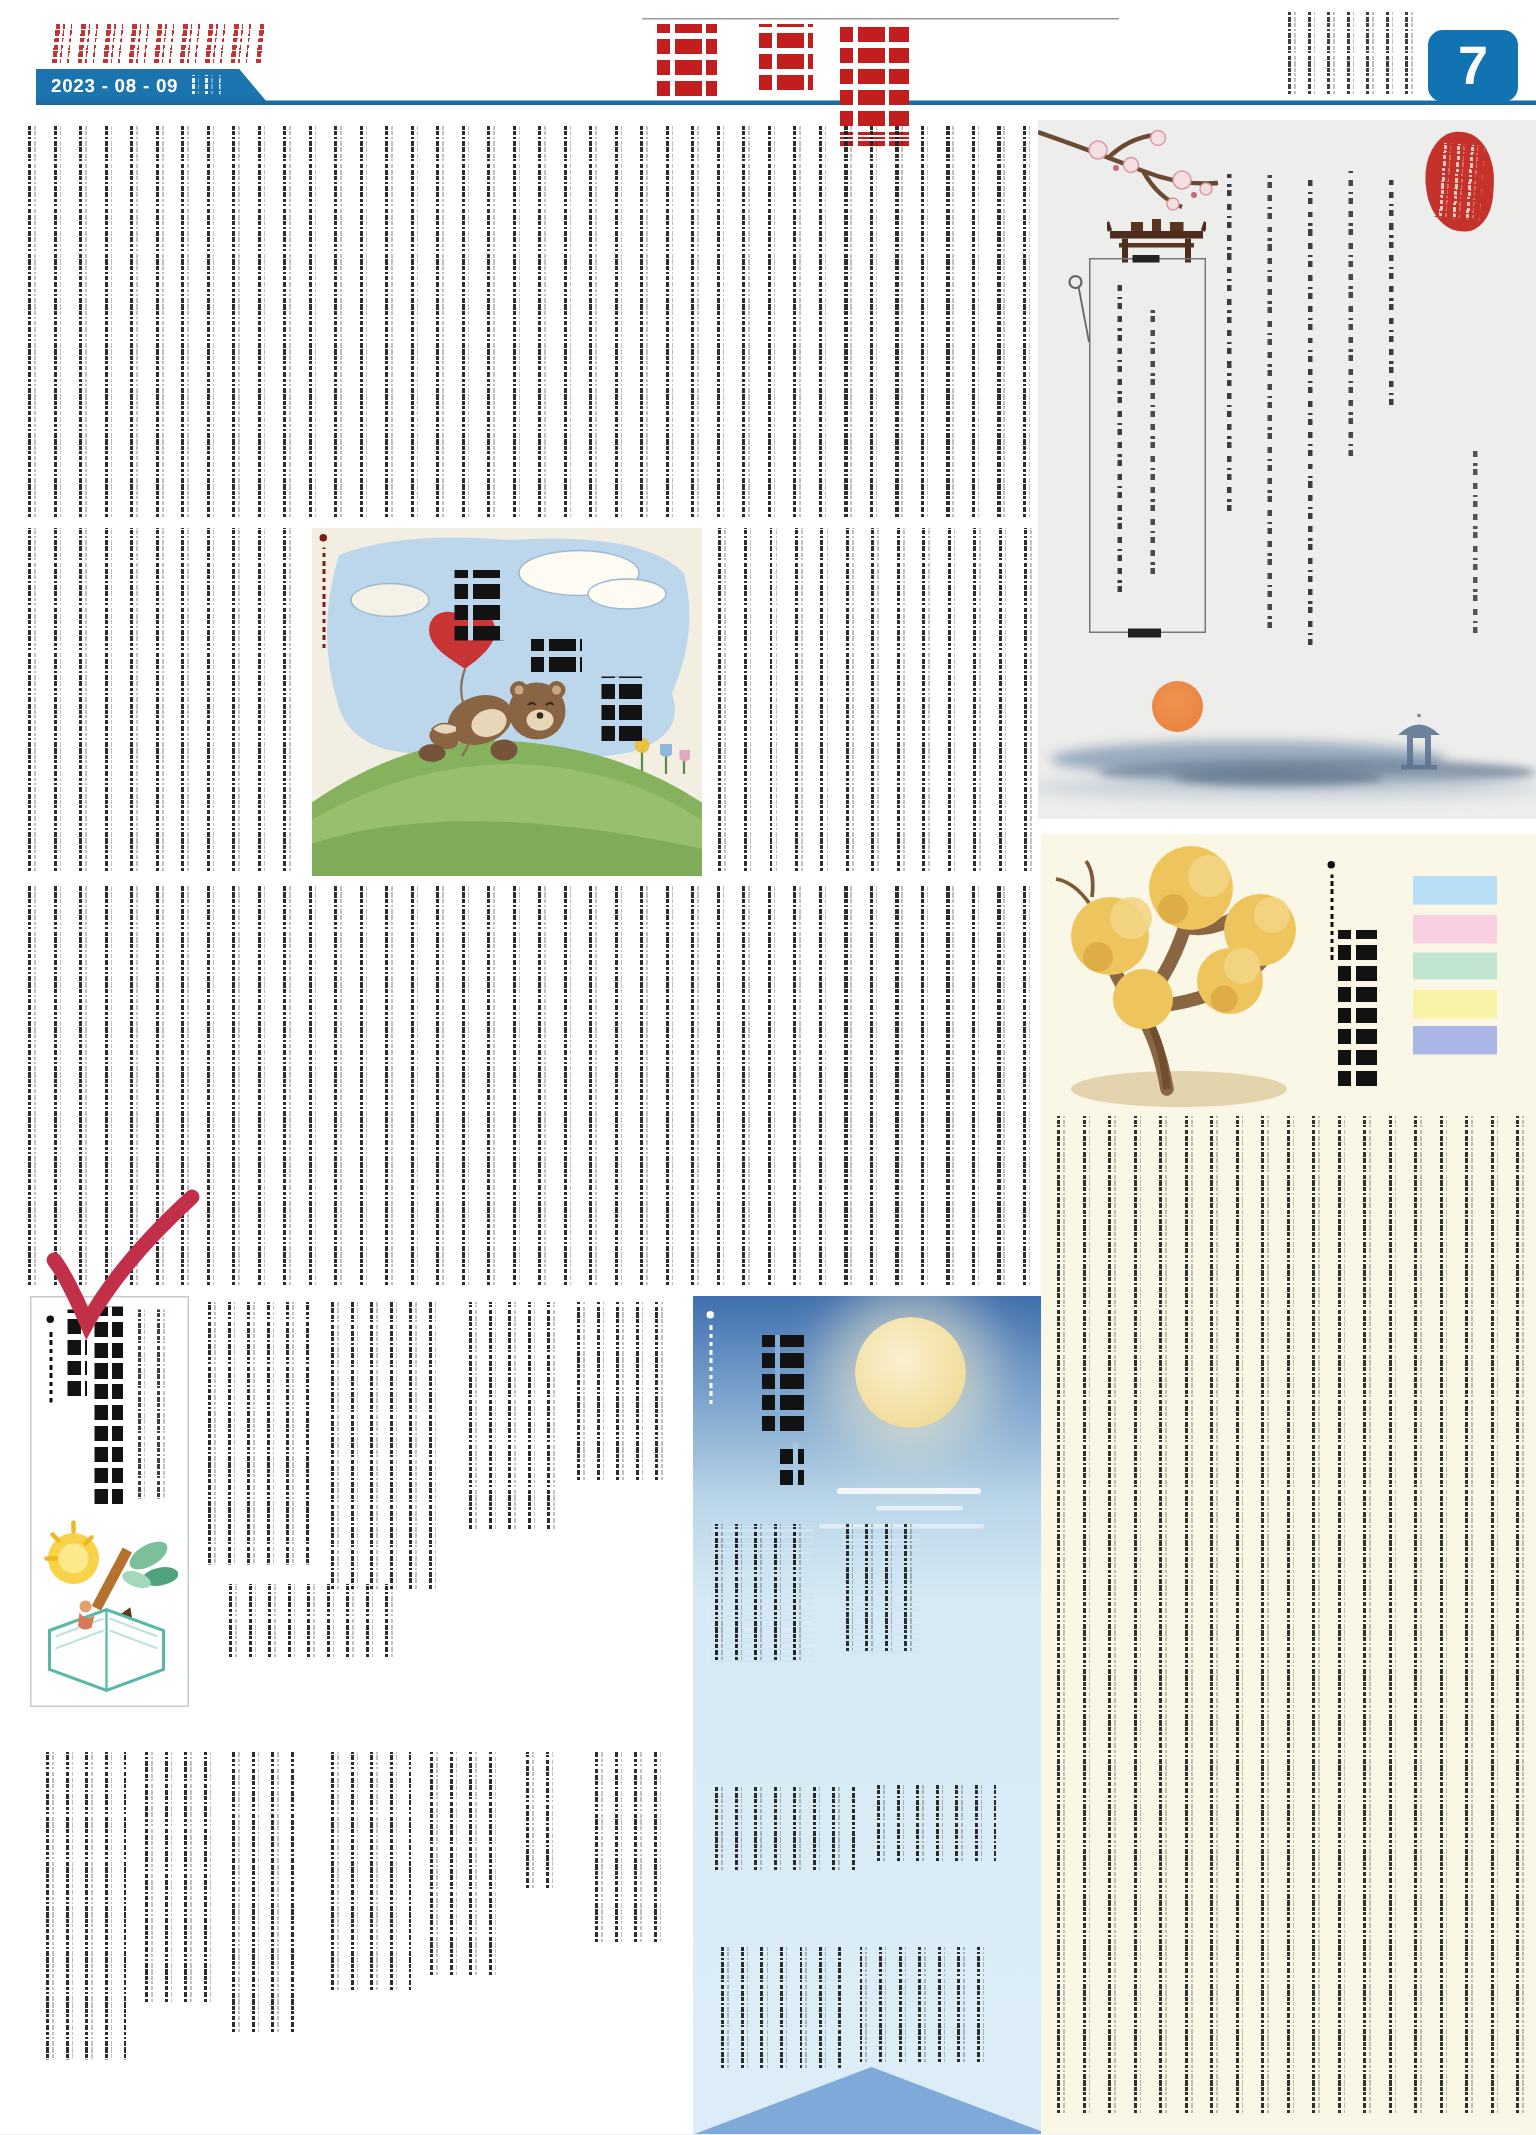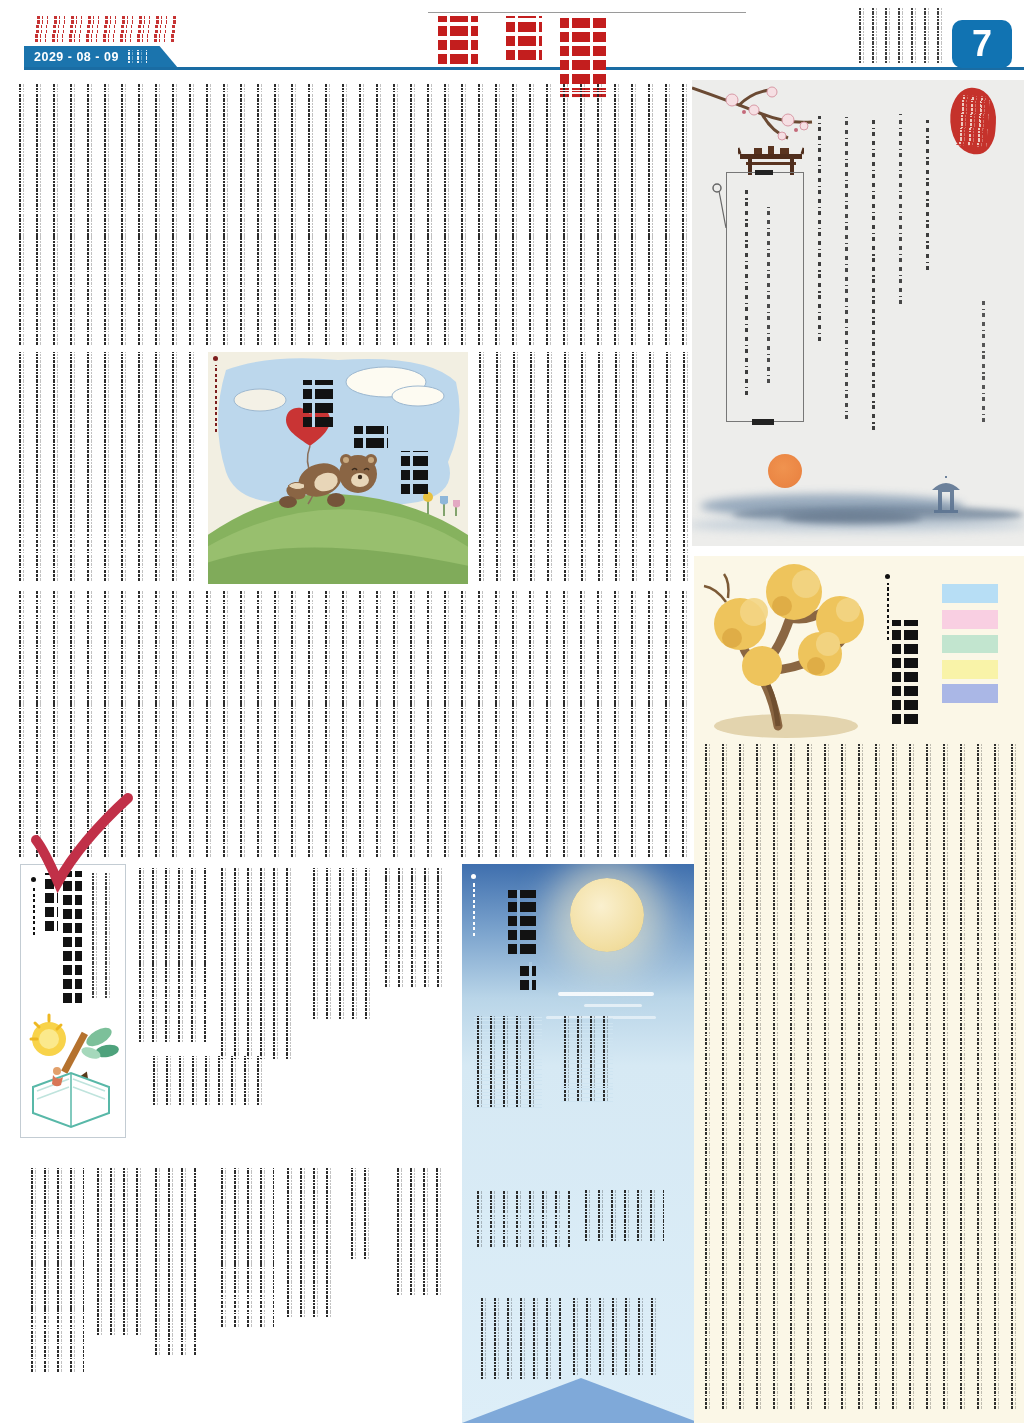--- a/index.html
+++ b/index.html
@@ -53,21 +53,21 @@
   .blob{position:absolute;border-radius:50%;}
 </style>
 </head>
 <body>
 
 <div id="page">
 
   <div class="cnlogo" title="内蒙古日报"></div>
 
   <div class="banner">
-    <span>2029 - 08 - 09</span>
+    <span>2023 - 08 - 09</span>
     <span class="vt xs" style="position:relative;display:inline-block;width:22px;height:14px;margin-left:6px;--ink:#fff;--ink2:rgba(255,255,255,.4);--bg:#1b74ad;" title="(Mongolian script after date)"></span>
   </div>
   <div class="blueline"></div>
 
   <div class="abs" style="left:428px;top:12px;width:318px;height:1px;background:#9a9a9a;"></div>
   <div class="glyph" style="left:438px;top:16px;width:40px;height:48px;--gc:#c31e1e;" title="(red vertical Mongolian page title, three glyph clusters)"></div>
   <div class="glyph" style="left:506px;top:16px;width:36px;height:44px;--gc:#c31e1e;"></div>
   <div class="glyph" style="left:560px;top:16px;width:46px;height:82px;--gc:#c31e1e;"></div>
 
   <div class="vt sm" style="left:856px;top:8px;width:92px;height:56px;--ink:#333;" title="(small vertical Mongolian editor credits)"></div>

